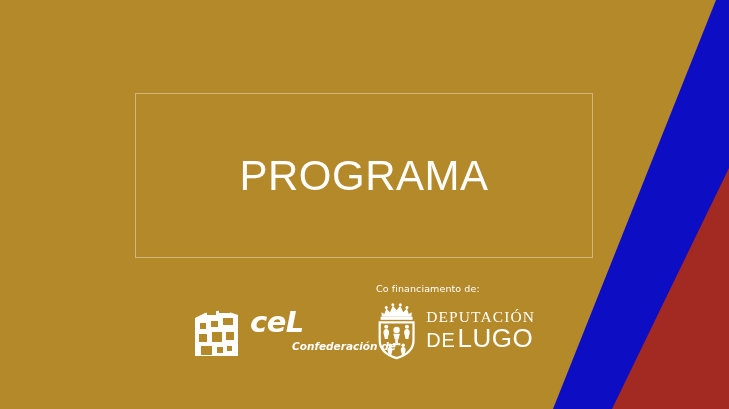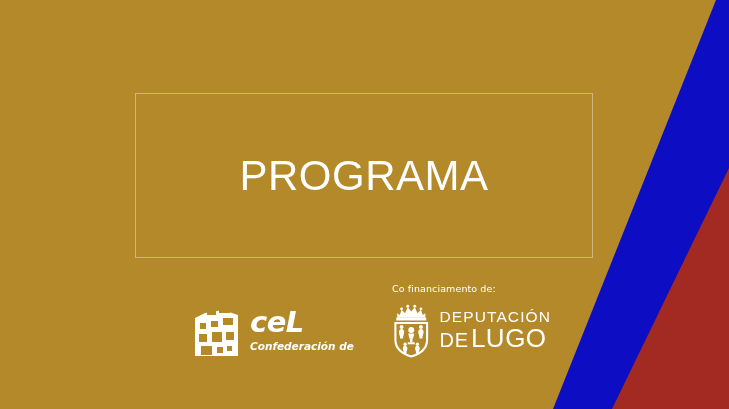--- a/index.html
+++ b/index.html
@@ -94,26 +94,27 @@
   }
   .cel-sub {
     color: #ffffff;
     font-family: "DejaVu Sans", sans-serif;
     font-style: italic;
     font-weight: 700;
     font-size: 10.5px;
     line-height: 1.22;
     margin-top: 3px;
     white-space: nowrap;
+    margin-left: 42px;
   }
 
   
   .dep-logo {
     position: absolute;
-    left: 391px;
+    left: 375px;
     top: 0px;
     width: 160px;
   }
   .dep-caption {
     color: #ffffff;
     font-family: "DejaVu Sans", sans-serif;
     font-size: 9.5px;
     letter-spacing: 0.1px;
     margin: 0 0 5px 1px;
     white-space: nowrap;
@@ -124,21 +125,21 @@
     gap: 8px;
   }
   .dep-crest { display: block; }
   .dep-text-block {
     display: flex;
     flex-direction: column;
     line-height: 1;
   }
   .dep-l1 {
     color: #ffffff;
-    font-family: Liberation Sans, sans-serif;
+    font-family: Liberation Serif, serif;
     font-size: 15.5px;
     letter-spacing: 1.1px;
     white-space: nowrap;
   }
   .dep-l2 {
     color: #ffffff;
     font-family: "Liberation Sans", sans-serif;
     white-space: nowrap;
     margin-top: 1px;
     display: flex;

